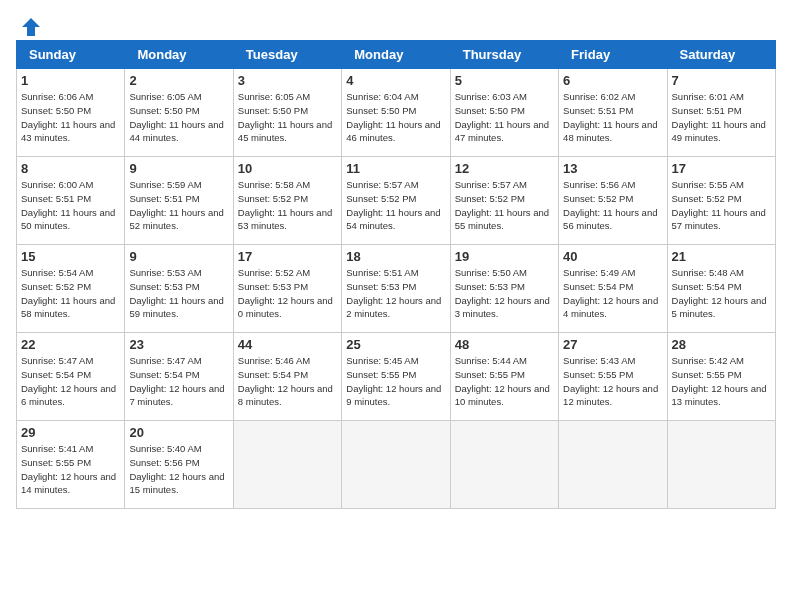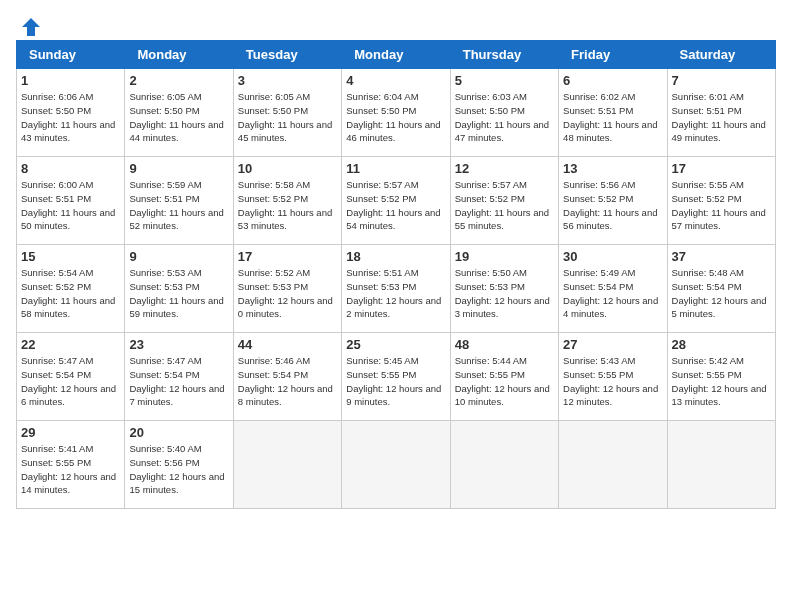--- a/index.html
+++ b/index.html
@@ -127,22 +127,22 @@
         <td><span class="day-num">12</span><span class="day-info">Sunrise: 5:57 AM<br>Sunset: 5:52 PM<br>Daylight: 11 hours and 55 minutes.</span></td>
         <td><span class="day-num">13</span><span class="day-info">Sunrise: 5:56 AM<br>Sunset: 5:52 PM<br>Daylight: 11 hours and 56 minutes.</span></td>
         <td><span class="day-num">17</span><span class="day-info">Sunrise: 5:55 AM<br>Sunset: 5:52 PM<br>Daylight: 11 hours and 57 minutes.</span></td>
       </tr>
       <tr>
         <td><span class="day-num">15</span><span class="day-info">Sunrise: 5:54 AM<br>Sunset: 5:52 PM<br>Daylight: 11 hours and 58 minutes.</span></td>
         <td><span class="day-num">9</span><span class="day-info">Sunrise: 5:53 AM<br>Sunset: 5:53 PM<br>Daylight: 11 hours and 59 minutes.</span></td>
         <td><span class="day-num">17</span><span class="day-info">Sunrise: 5:52 AM<br>Sunset: 5:53 PM<br>Daylight: 12 hours and 0 minutes.</span></td>
         <td><span class="day-num">18</span><span class="day-info">Sunrise: 5:51 AM<br>Sunset: 5:53 PM<br>Daylight: 12 hours and 2 minutes.</span></td>
         <td><span class="day-num">19</span><span class="day-info">Sunrise: 5:50 AM<br>Sunset: 5:53 PM<br>Daylight: 12 hours and 3 minutes.</span></td>
-        <td><span class="day-num">30</span><span class="day-info">Sunrise: 5:49 AM<br>Sunset: 5:54 PM<br>Daylight: 12 hours and 4 minutes.</span></td>
-        <td><span class="day-num">37</span><span class="day-info">Sunrise: 5:48 AM<br>Sunset: 5:54 PM<br>Daylight: 12 hours and 5 minutes.</span></td>
+        <td><span class="day-num">40</span><span class="day-info">Sunrise: 5:49 AM<br>Sunset: 5:54 PM<br>Daylight: 12 hours and 4 minutes.</span></td>
+        <td><span class="day-num">21</span><span class="day-info">Sunrise: 5:48 AM<br>Sunset: 5:54 PM<br>Daylight: 12 hours and 5 minutes.</span></td>
       </tr>
       <tr>
         <td><span class="day-num">22</span><span class="day-info">Sunrise: 5:47 AM<br>Sunset: 5:54 PM<br>Daylight: 12 hours and 6 minutes.</span></td>
         <td><span class="day-num">23</span><span class="day-info">Sunrise: 5:47 AM<br>Sunset: 5:54 PM<br>Daylight: 12 hours and 7 minutes.</span></td>
         <td><span class="day-num">44</span><span class="day-info">Sunrise: 5:46 AM<br>Sunset: 5:54 PM<br>Daylight: 12 hours and 8 minutes.</span></td>
         <td><span class="day-num">25</span><span class="day-info">Sunrise: 5:45 AM<br>Sunset: 5:55 PM<br>Daylight: 12 hours and 9 minutes.</span></td>
         <td><span class="day-num">48</span><span class="day-info">Sunrise: 5:44 AM<br>Sunset: 5:55 PM<br>Daylight: 12 hours and 10 minutes.</span></td>
         <td><span class="day-num">27</span><span class="day-info">Sunrise: 5:43 AM<br>Sunset: 5:55 PM<br>Daylight: 12 hours and 12 minutes.</span></td>
         <td><span class="day-num">28</span><span class="day-info">Sunrise: 5:42 AM<br>Sunset: 5:55 PM<br>Daylight: 12 hours and 13 minutes.</span></td>
       </tr>

